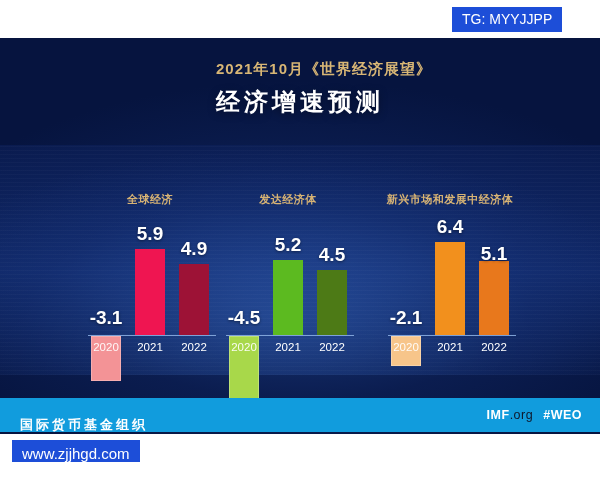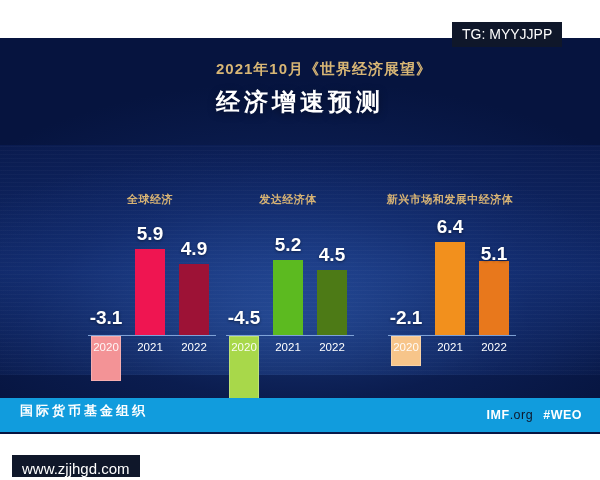--- a/index.html
+++ b/index.html
@@ -129,21 +129,21 @@
     position: absolute;
     left: 0;
     top: 360px;
     width: 600px;
     height: 34px;
     background: #119cdd;
   }
   #footer-left {
     position: absolute;
     left: 20px;
-    top: 4px;
+    top: 18px;
     color: #ffffff;
     font-size: 13px;
     font-weight: 700;
     letter-spacing: 3px;
   }
   #footer-right {
     position: absolute;
     right: 18px;
     top: 10px;
     color: #ffffff;
@@ -156,24 +156,23 @@
     font-weight: 500;
   }
   #footer-right .gap {
     display: inline-block;
     width: 10px;
   }
 
   
   .watermark {
     position: absolute;
-    background: #0f172a;
+    background: #1d4ed8;
     color: #ffffff;
     font-weight: 400;
-    margin-top: 15px;
   }
   #wm-top {
     left: 452px;
     top: 7px;
     padding: 4px 10px 5px 10px;
     font-size: 14px;
   }
   #wm-bottom {
     left: 12px;
     top: 440px;

